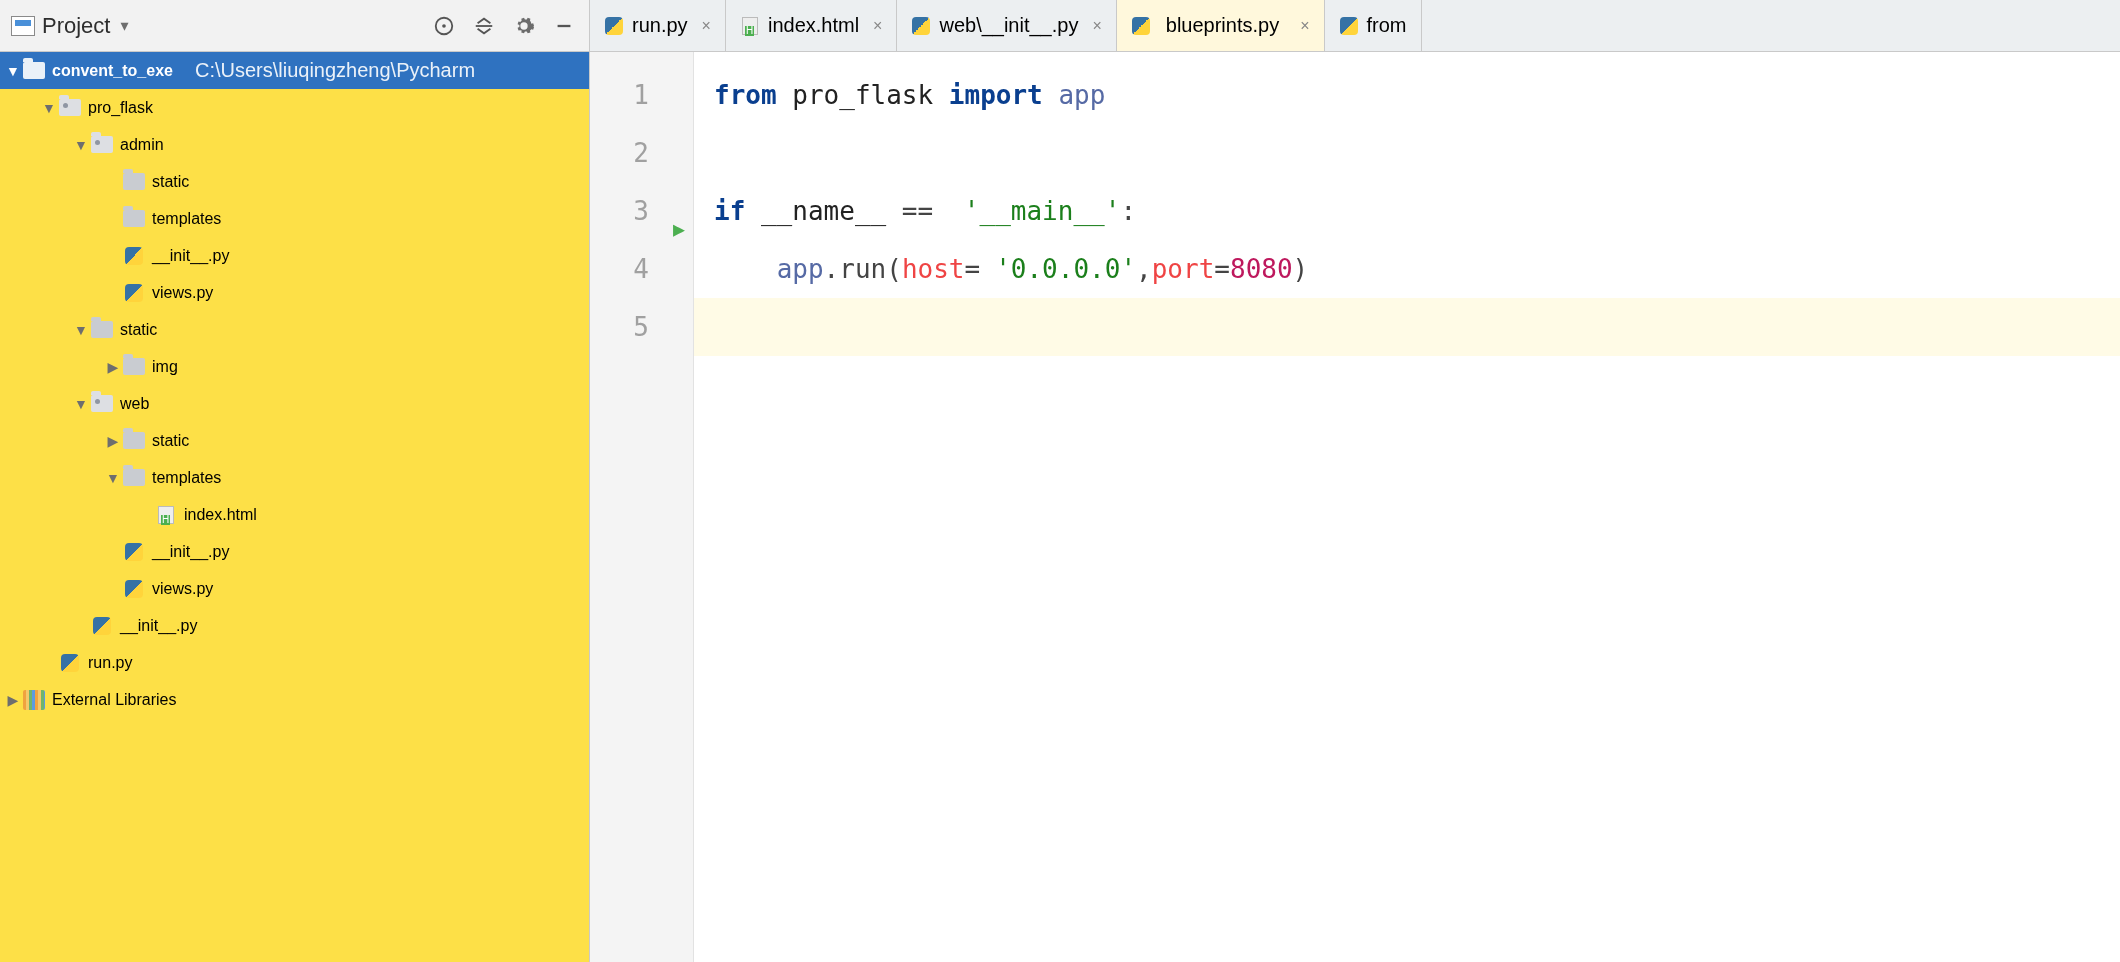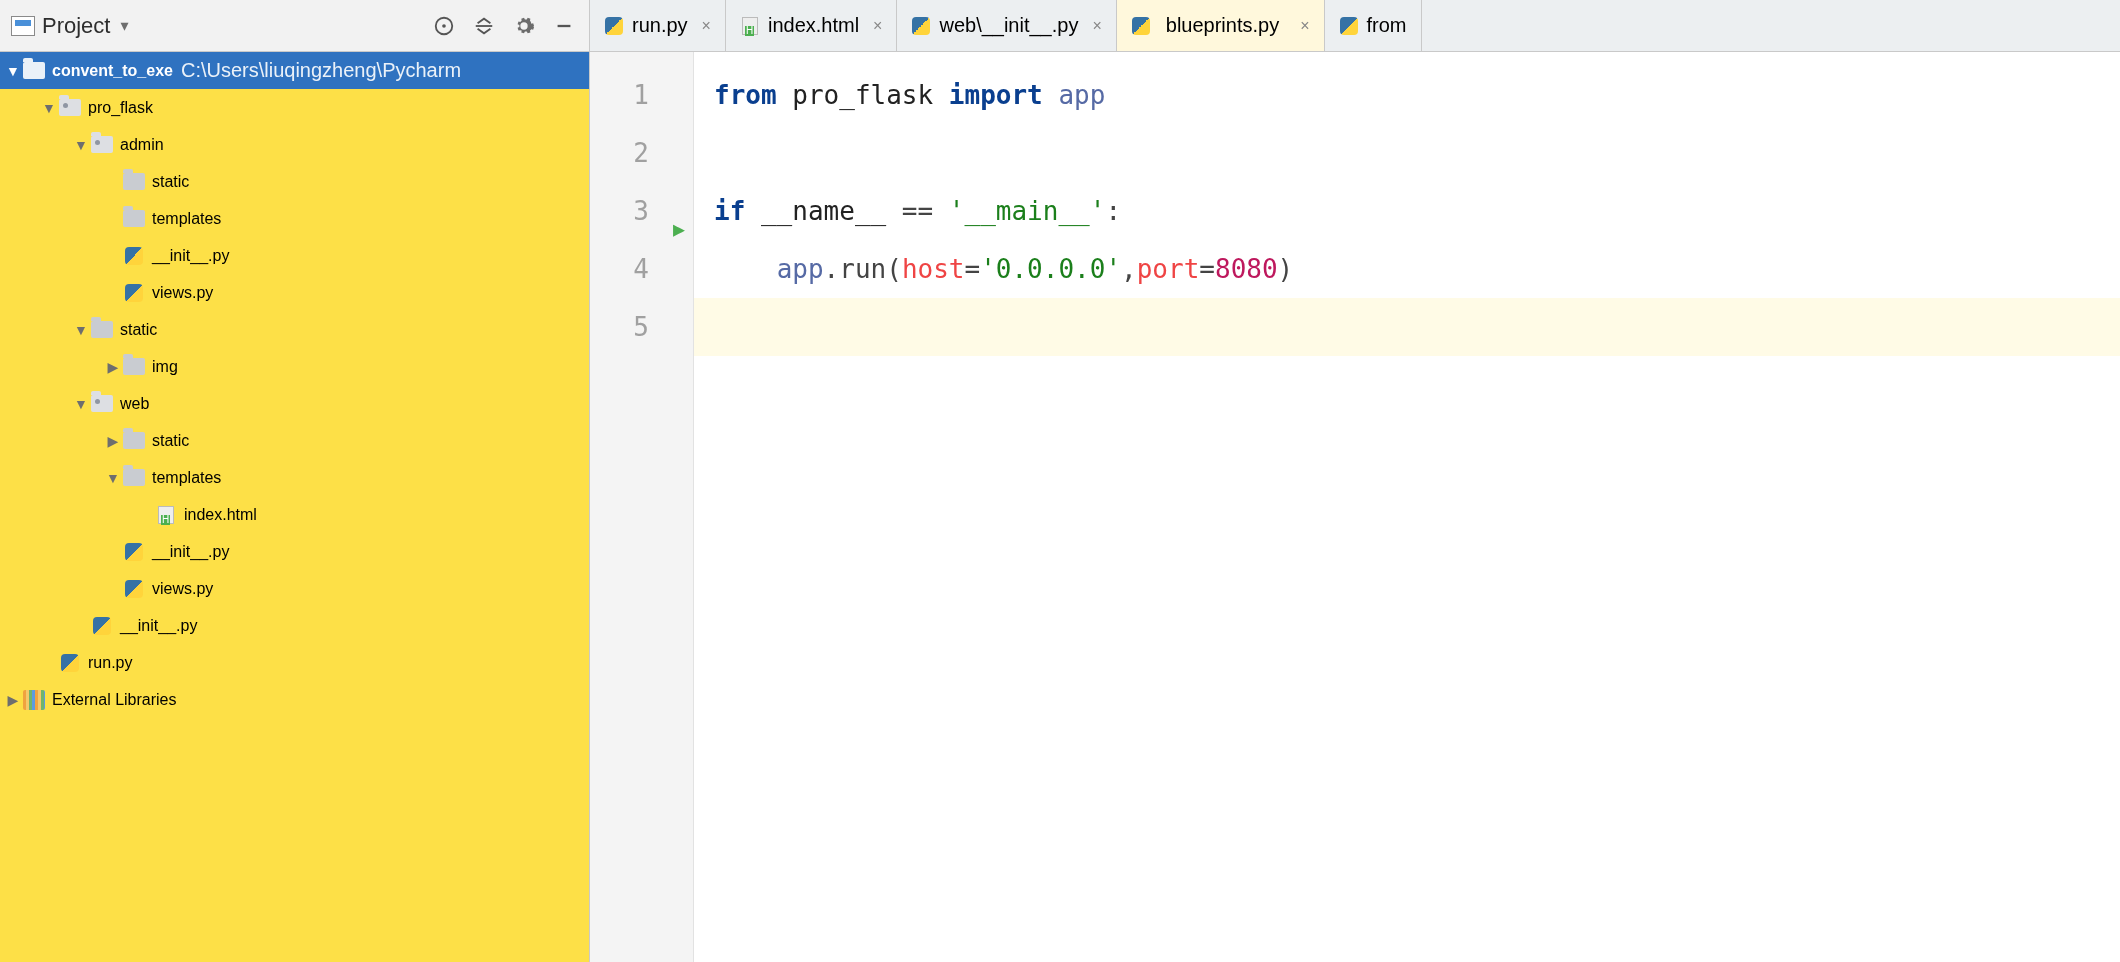--- a/index.html
+++ b/index.html
@@ -57,21 +57,21 @@
     width:18px; text-align:center; font-size:14px;
     color:#6e6e6e; display:inline-block;
   }
   .tree-row.selected .chevron { color:#fff; }
   .tree-row .node-icon {
     width:24px; height:22px;
     display:inline-flex;align-items:center;justify-content:center;
     margin-right:6px;
   }
   .tree-row .node-label { font-size:16px; }
-  .tree-row .node-sub { font-size:20px; opacity:.9; margin-left:8px;}
+  .tree-row .node-sub { font-size:20px; opacity:.9; margin-left:22px;}
   .tree-row.bold .node-label { font-weight:700; }
 
   
   .d0 { padding-left: 4px; }
   .d1 { padding-left: 40px; }
   .d2 { padding-left: 72px; }
   .d3 { padding-left: 104px; }
   .d4 { padding-left: 136px; }
 
   
@@ -142,21 +142,21 @@
   }
   .code > div { height:58px; line-height:58px; }
   .code .current-line {
     background:#fffbe6;
     margin-left:-20px;
     padding-left:20px;
   }
 
   
   .kw { color:#0a3f8f; font-weight:600; }
-  .str { color:#1b7f1b; }
+  .str { color:#1b7f1b;margin-left:15px; }
   .punct { color:#444; }
   .param { color:#ef4444; }
   .num { color:#be185d; }
   .ident { color:#222; }
   .slate { color:#566aa5; }
 
   
   .fi-folder { width:22px;height:17px;display:inline-block;border-radius:2px;background:#c9ccd1;position:relative;}
   .fi-folder::before{content:"";position:absolute;top:-4px;left:0;width:10px;height:4px;background:#c9ccd1;border-radius:2px 2px 0 0;}
   .fi-folder.sel{background:#fff;opacity:.9;}

